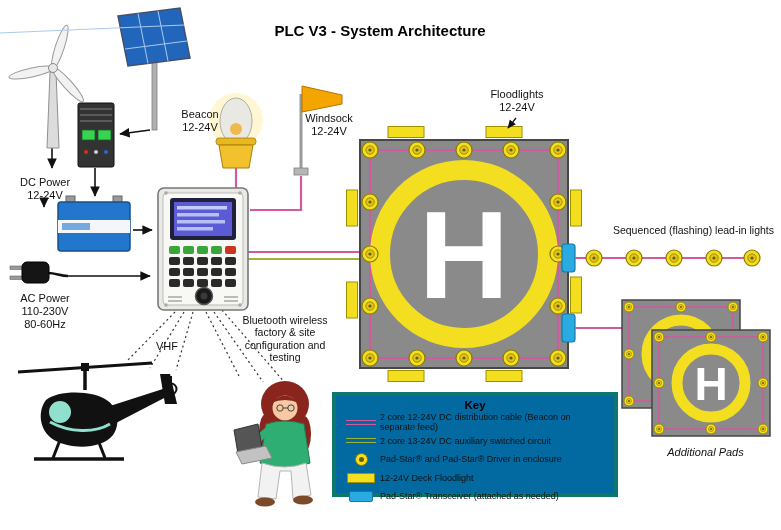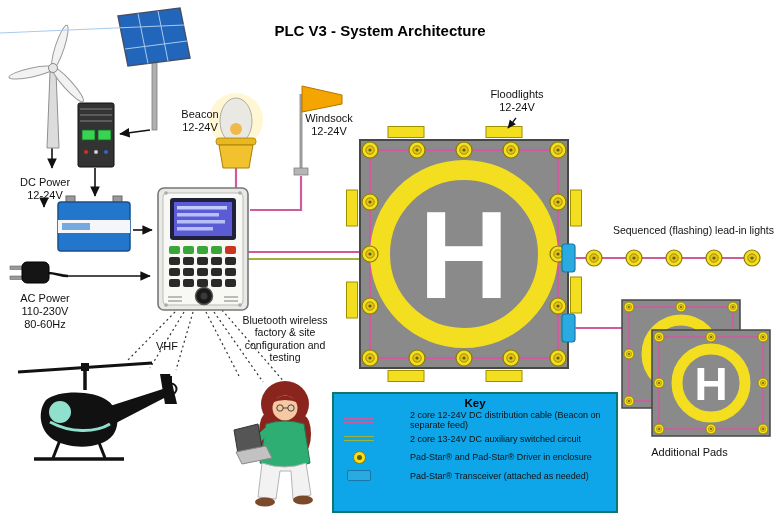--- a/index.html
+++ b/index.html
@@ -4,24 +4,24 @@
 <style>
   html,body{margin:0;padding:0;background:#fff;}
   .canvas{position:relative;width:781px;height:530px;background:#fff;overflow:hidden;
           font-family:"Liberation Sans",sans-serif;}
   .canvas svg{position:absolute;left:0;top:0;}
   .lbl{position:absolute;font-size:11px;line-height:1.18;text-align:center;
        white-space:pre-line;color:#111;}
   .title{position:absolute;left:230px;top:22px;width:300px;text-align:center;
          font-size:15px;font-weight:bold;color:#000;white-space:pre-line;}
   .small{font-size:10.5px;}
-  .keybox{position:absolute;left:332px;top:392px;width:286px;height:121px;background:#0ea5e9;
-          border:2px solid #0f766e;box-sizing:border-box;padding:3px 6px 2px 6px;}
+  .keybox{position:absolute;left:332px;top:392px;width:286px;height:105px;background:#0369a1;
+          border:4px solid #0f766e;box-sizing:border-box;padding:3px 6px 2px 6px;}
   .key-title{text-align:center;font-weight:bold;font-size:11.5px;margin-bottom:2px;}
-  .key-row{display:flex;align-items:center;height:18.5px;gap:32px;}
+  .key-row{display:flex;align-items:center;height:18.5px;}
   .key-icon{flex:0 0 38px;display:flex;justify-content:center;align-items:center;}
   .key-label{font-size:9px;color:#111;}
   .cable{width:30px;height:5px;border-top:1.6px solid;border-bottom:1.6px solid;box-sizing:border-box;}
   .cable.pink{border-color:#cf5a9e;}
   .cable.green{border-color:#9cb43c;}
   .ps-outer{width:13px;height:13px;border-radius:50%;background:#f3df20;border:1.5px solid #8a7a00;
             display:flex;align-items:center;justify-content:center;box-sizing:border-box;}
   .ps-inner{width:5px;height:5px;border-radius:50%;background:#6b5e00;}
   .flood{width:26px;height:8px;background:#f3df20;border:1px solid #a09000;}
   .trans{width:22px;height:9px;background:#29abe2;border:1px solid #1878a8;border-radius:2px;}
@@ -302,21 +302,21 @@
 <div class="lbl" style="left:12px;top:292px;width:66px;">AC Power
 110-230V
 80-60Hz</div>
 <div class="lbl" style="left:170px;top:108px;width:60px;">Beacon
 12-24V</div>
 <div class="lbl" style="left:300px;top:112px;width:58px;">Windsock
 12-24V</div>
 <div class="lbl" style="left:480px;top:88px;width:74px;">Floodlights
 12-24V</div>
 <div class="lbl small" style="left:586px;top:224px;width:215px;">Sequenced (flashing) lead-in lights</div>
-<div class="lbl" style="left:632px;top:446px;width:115px;">Additional Pads</div>
+<div class="lbl" style="left:648px;top:446px;width:115px;font-style:italic;">Additional Pads</div>
 <div class="lbl" style="left:148px;top:340px;width:38px;">VHF</div>
 <div class="lbl small" style="left:232px;top:314px;width:106px;">Bluetooth wireless
 factory &amp; site
 configuration and
 testing</div>
 
 <div class="keybox">
   <div class="key-title">Key</div>
   <div class="key-row">
     <span class="key-icon">
@@ -333,19 +333,25 @@
   <div class="key-row">
     <span class="key-icon">
           <span class="ps-outer">
             <span class="ps-inner"></span>
           </span>
         </span>
     <span class="key-label">Pad-Star® and Pad-Star® Driver in enclosure</span>
   </div>
   <div class="key-row">
     <span class="key-icon">
+          <span class="flood"></span>
+        </span>
+    <span class="key-label">12-24V Deck Floodlight</span>
+  </div>
+  <div class="key-row">
+    <span class="key-icon">
           <span class="trans"></span>
         </span>
     <span class="key-label">Pad-Star® Transceiver (attached as needed)</span>
   </div>
 </div>
 
 </div>
 
 </body></html>

